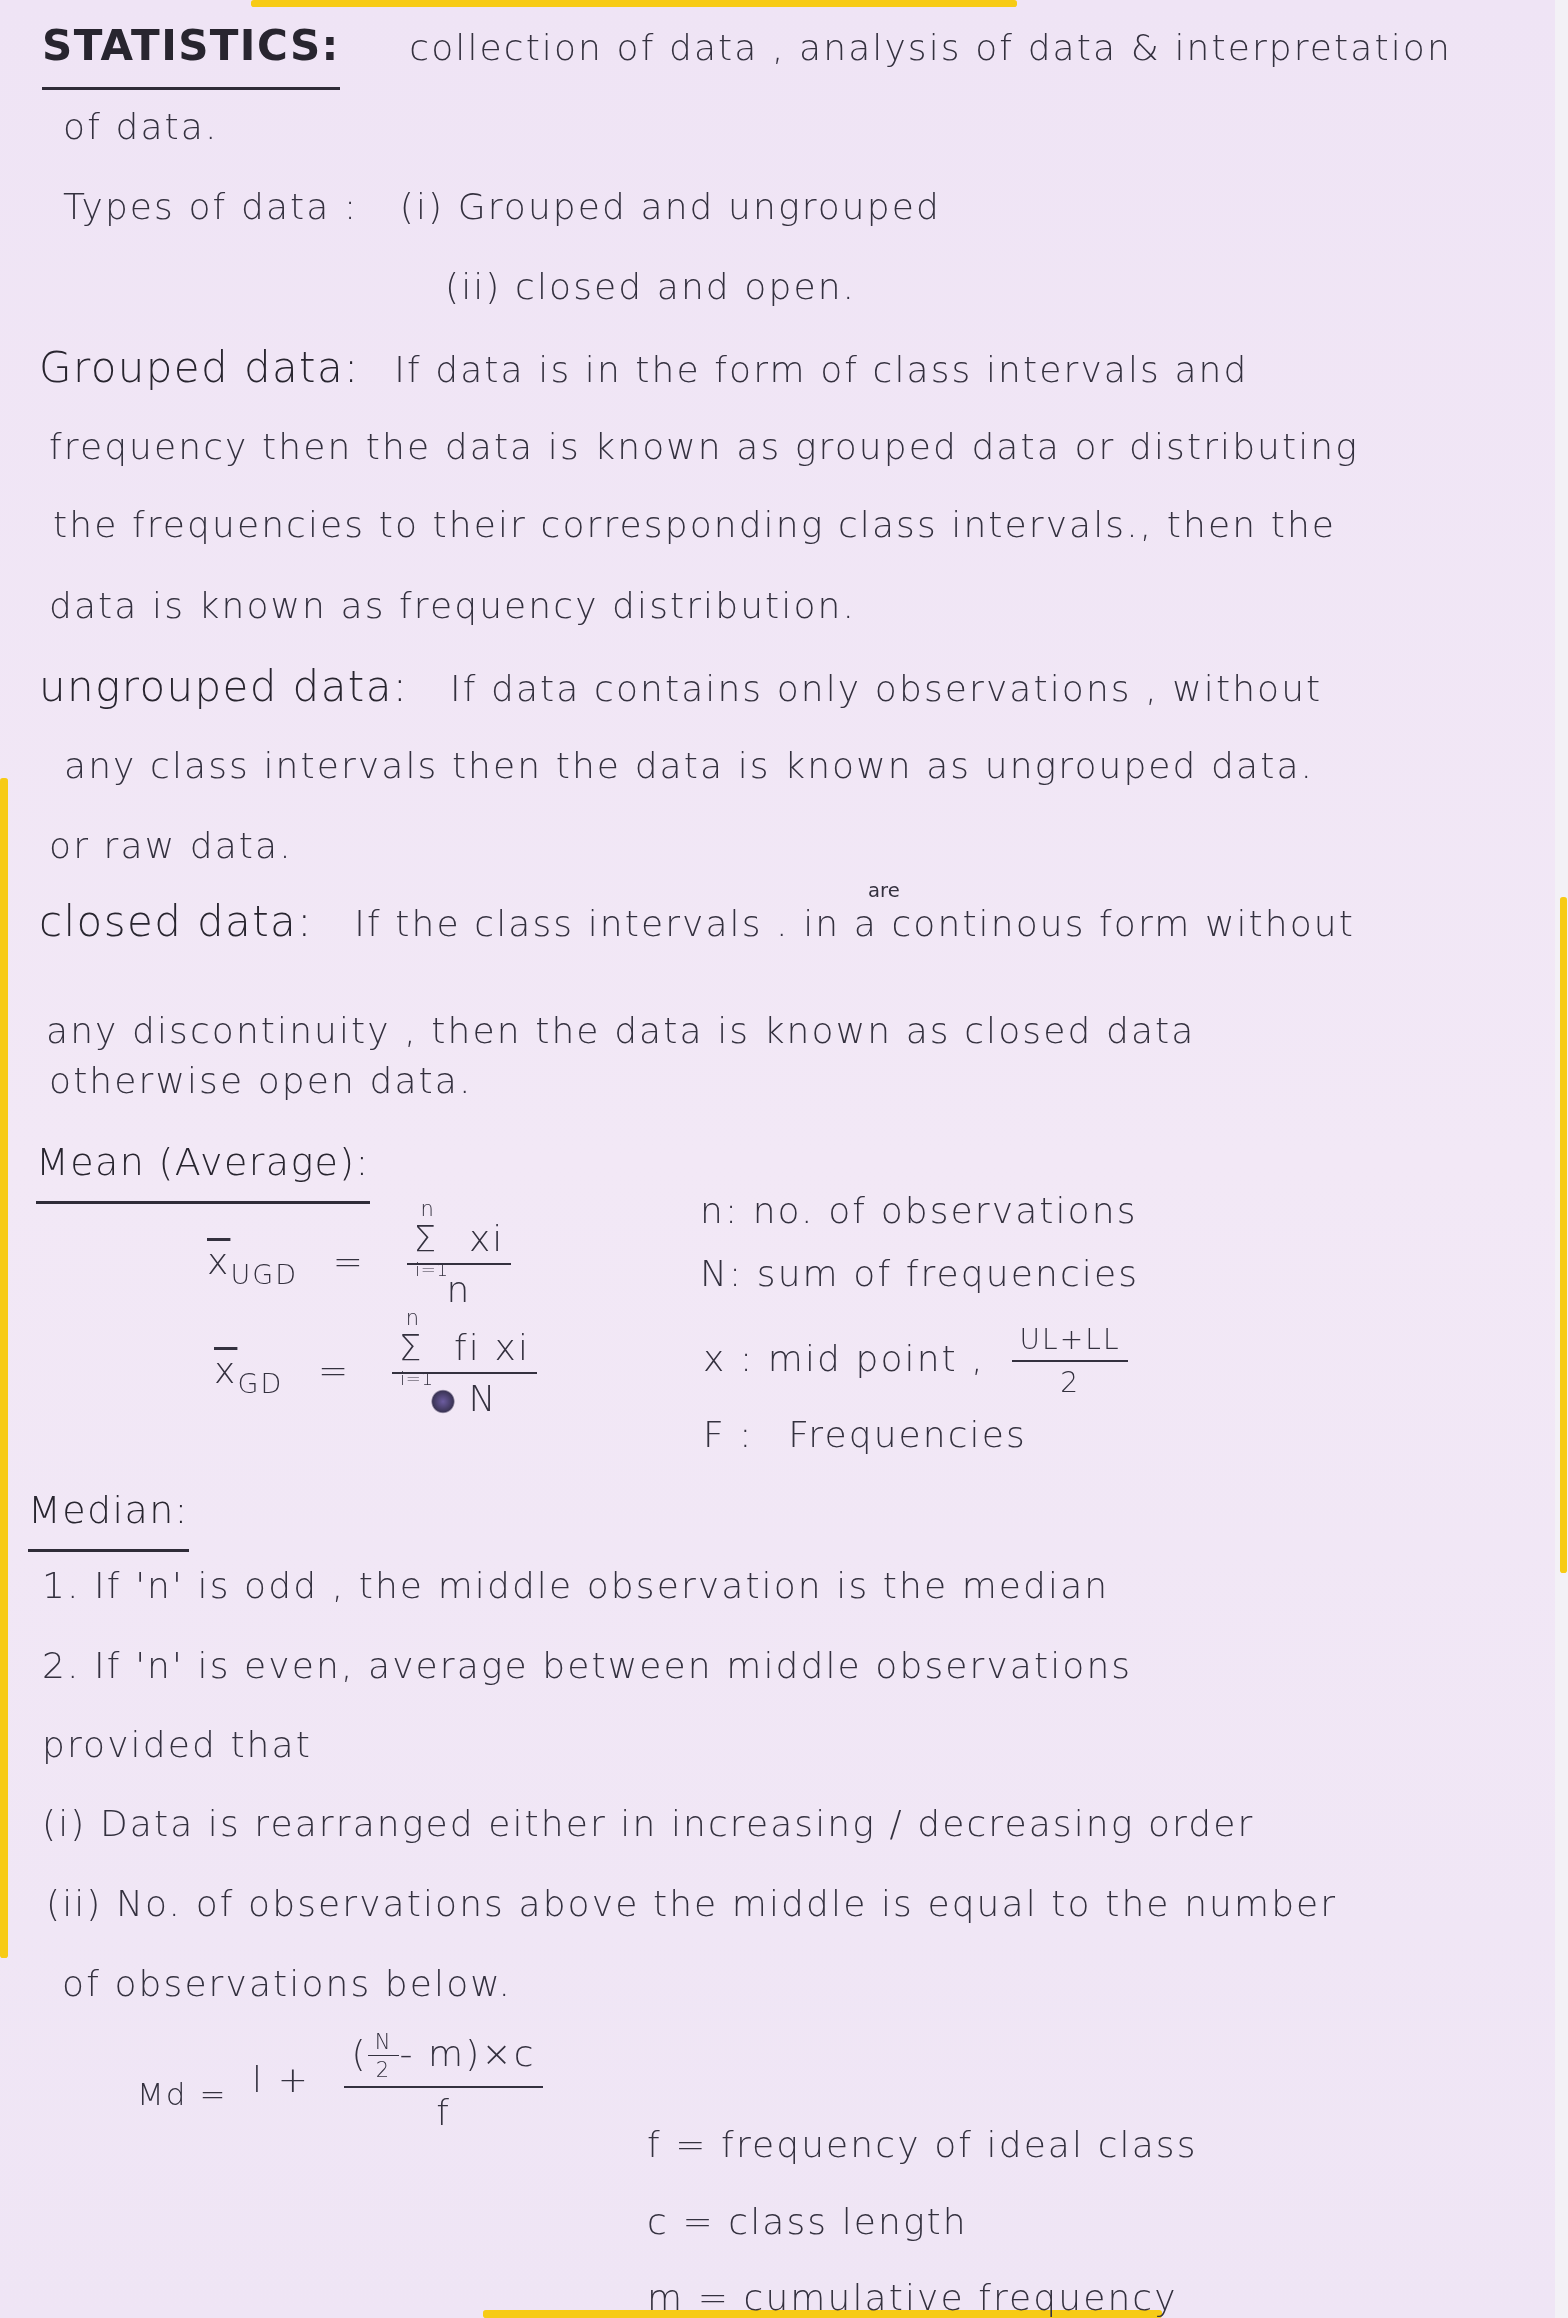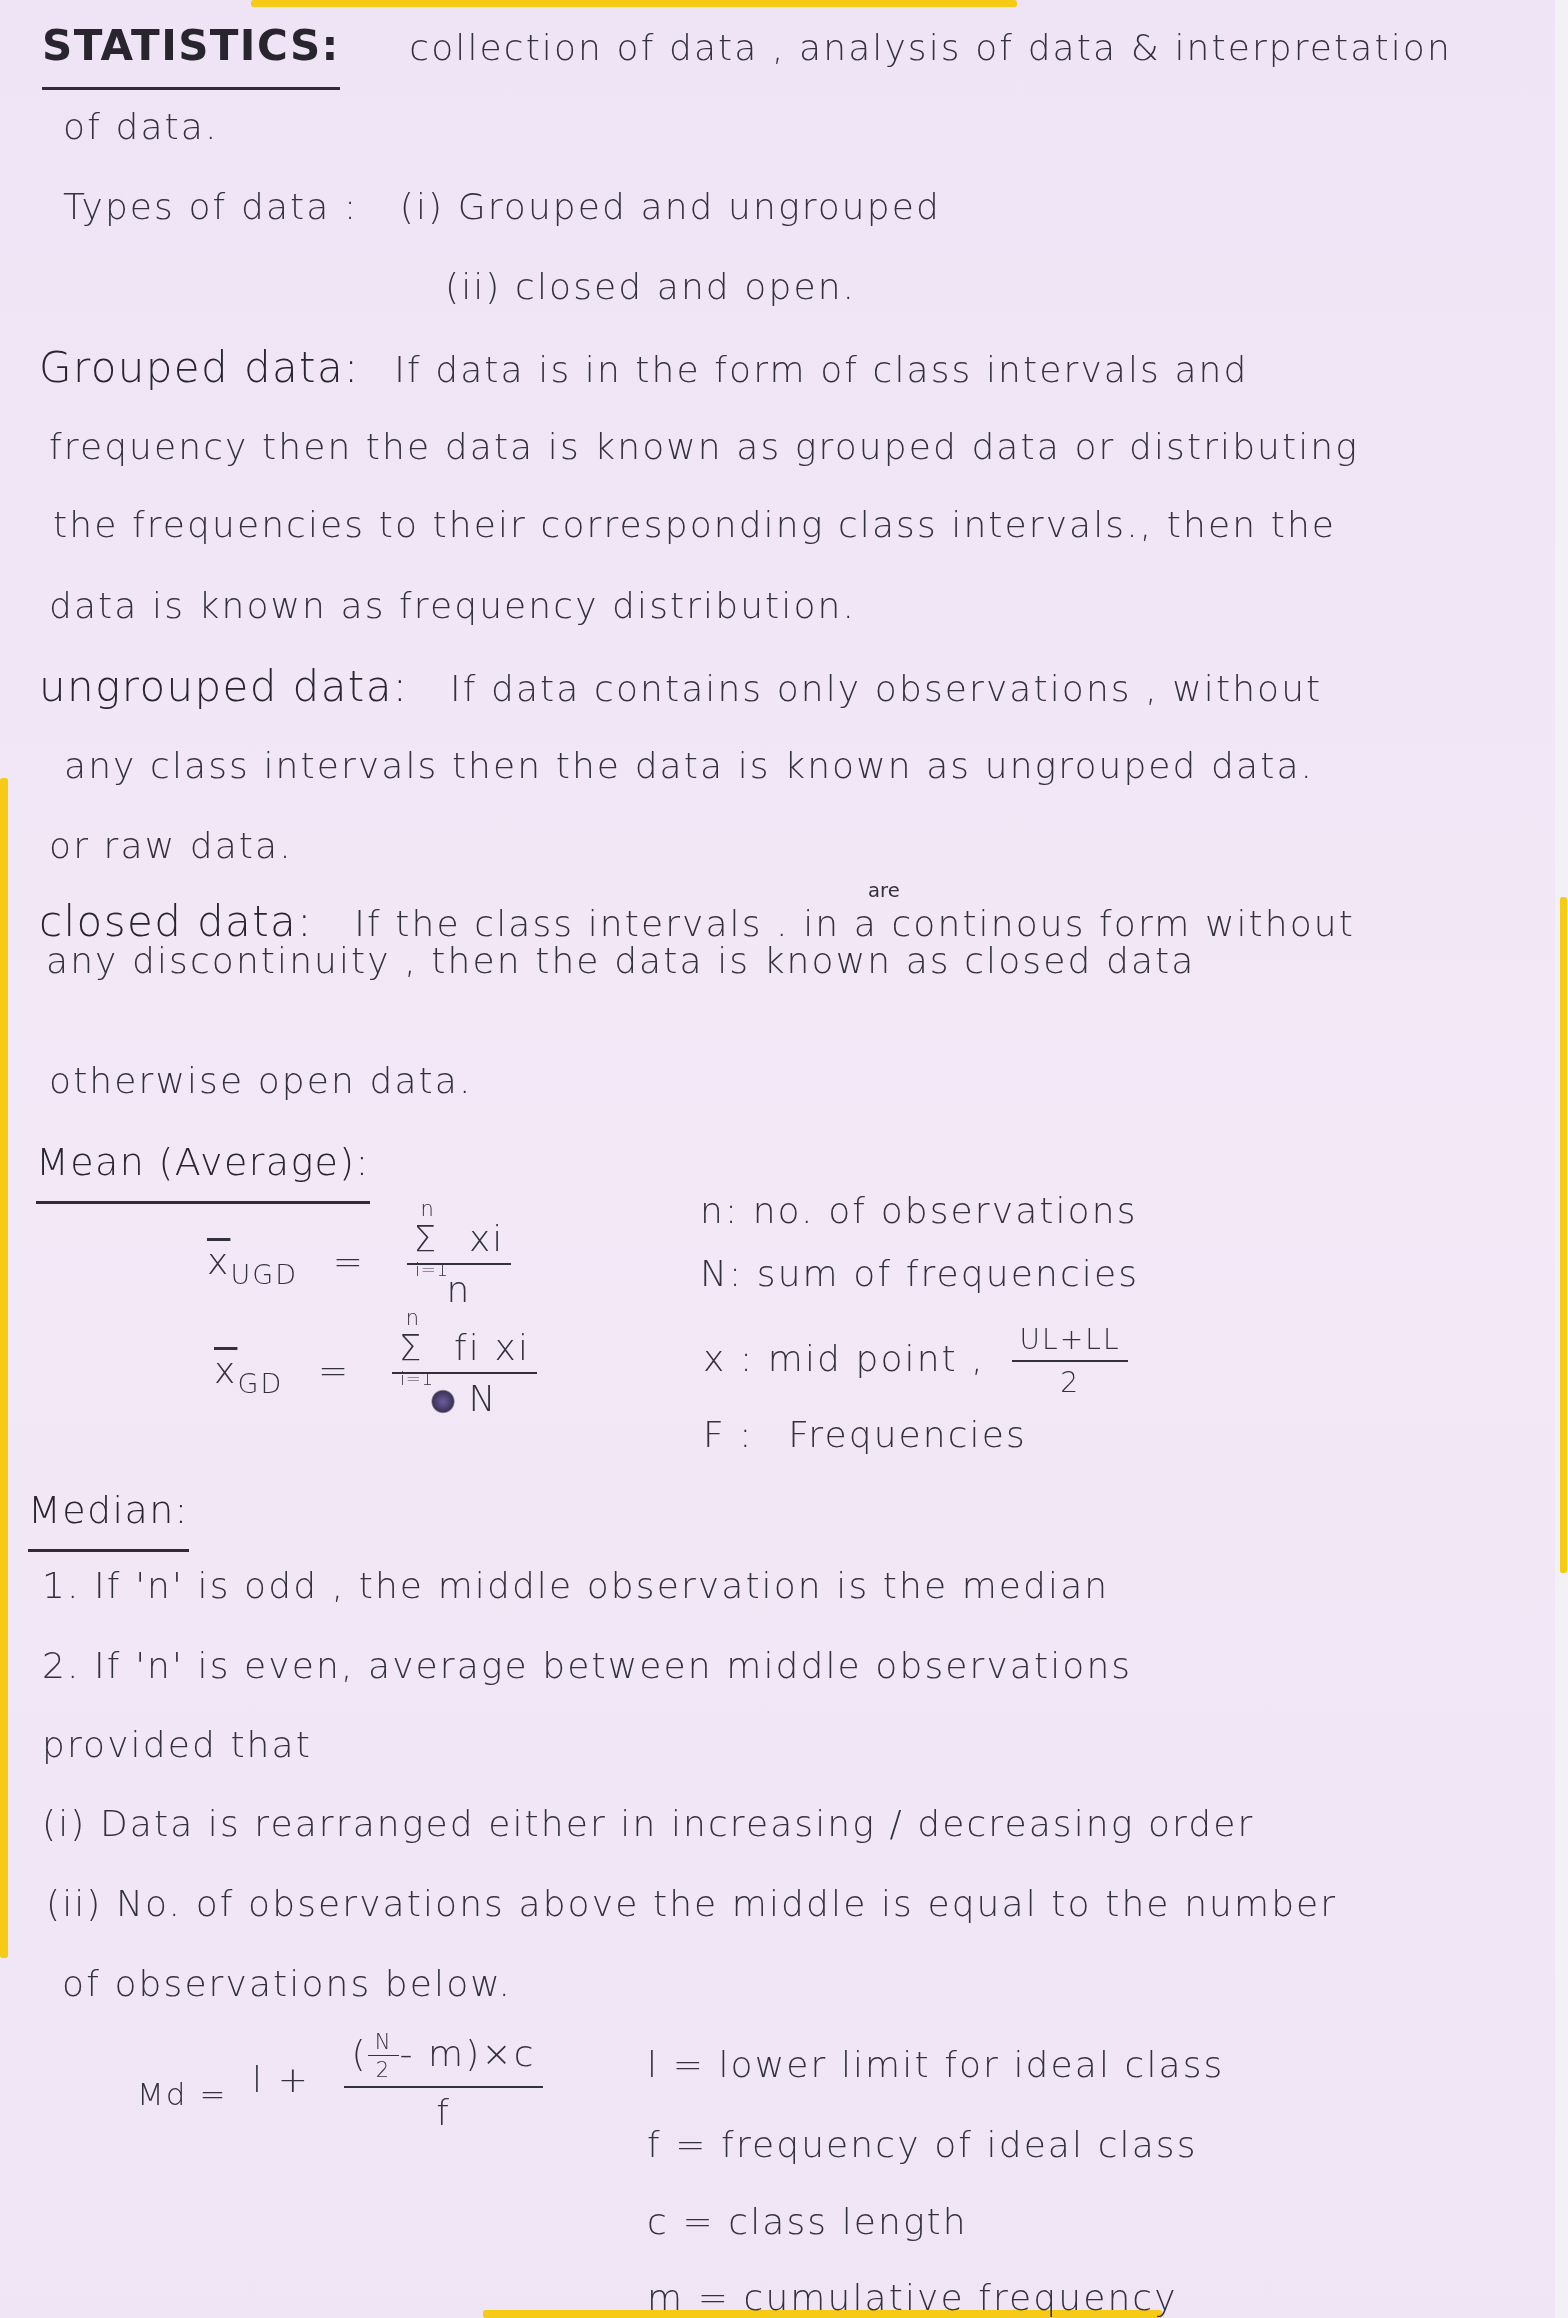--- a/index.html
+++ b/index.html
@@ -82,21 +82,21 @@
     <span style="margin-left:28px;">If data contains only observations , without</span>
   </div>
   <div class="line" style="left:64px; top:745px;">any class intervals then the data is known as ungrouped data.</div>
   <div class="line" style="left:49px; top:825px;">or raw data.</div>
 
   <div class="insert" style="left:868px; top:879px;">are</div>
   <div class="line" style="left:39px; top:897px;">
     <span class="head">closed data:</span>
     <span style="margin-left:28px;">If the class intervals . in a continous form without</span>
   </div>
-  <div class="line" style="left:46px; top:940px;">any discontinuity , then the data is known as closed data</div>
+  <div class="line" style="left:46px; top:1010px;">any discontinuity , then the data is known as closed data</div>
   <div class="line" style="left:49px; top:1060px;">otherwise open data.</div>
 
   <div class="line head" style="left:36px; top:1140px; font-size:38px;">
     <span class="u">Mean (Average):</span>
   </div>
 
   <div class="line" style="left:207px; top:1218px;">
     <span class="xbar">x</span><span class="sub">UGD</span>
     <span style="margin:0 28px 0 21px;">=</span>
     <span class="frac">
@@ -151,18 +151,17 @@
   <div class="line" style="left:252px; top:2030px;">
     <span>l +</span>
     <span class="frac" style="margin-left:21px;">
       <span class="num">
         <span>(</span><span class="frac" style="font-size:21px;"><span class="num" style="border-bottom-width:1.4px; padding-bottom:1.4px;">N</span><span class="den" style="padding-top:1.4px;">2</span></span><span>- m</span><span>)×c</span>
       </span>
       <span class="den">f</span>
     </span>
   </div>
 
-  <div class="line" style="left:647px; top:2044px;">l = lower limit for ideal class</div>
   <div class="line" style="left:647px; top:2124px;">f = frequency of ideal class</div>
   <div class="line" style="left:647px; top:2201px;">c = class length</div>
   <div class="line" style="left:647px; top:2277px;">m = cumulative frequency</div>
 </div>
 
 
 </body></html>

